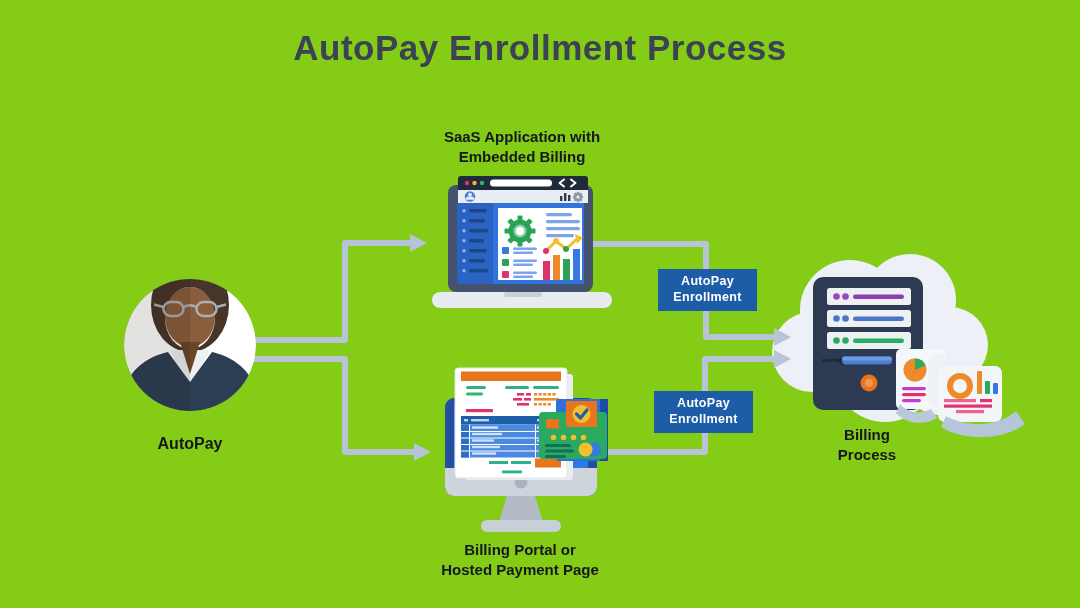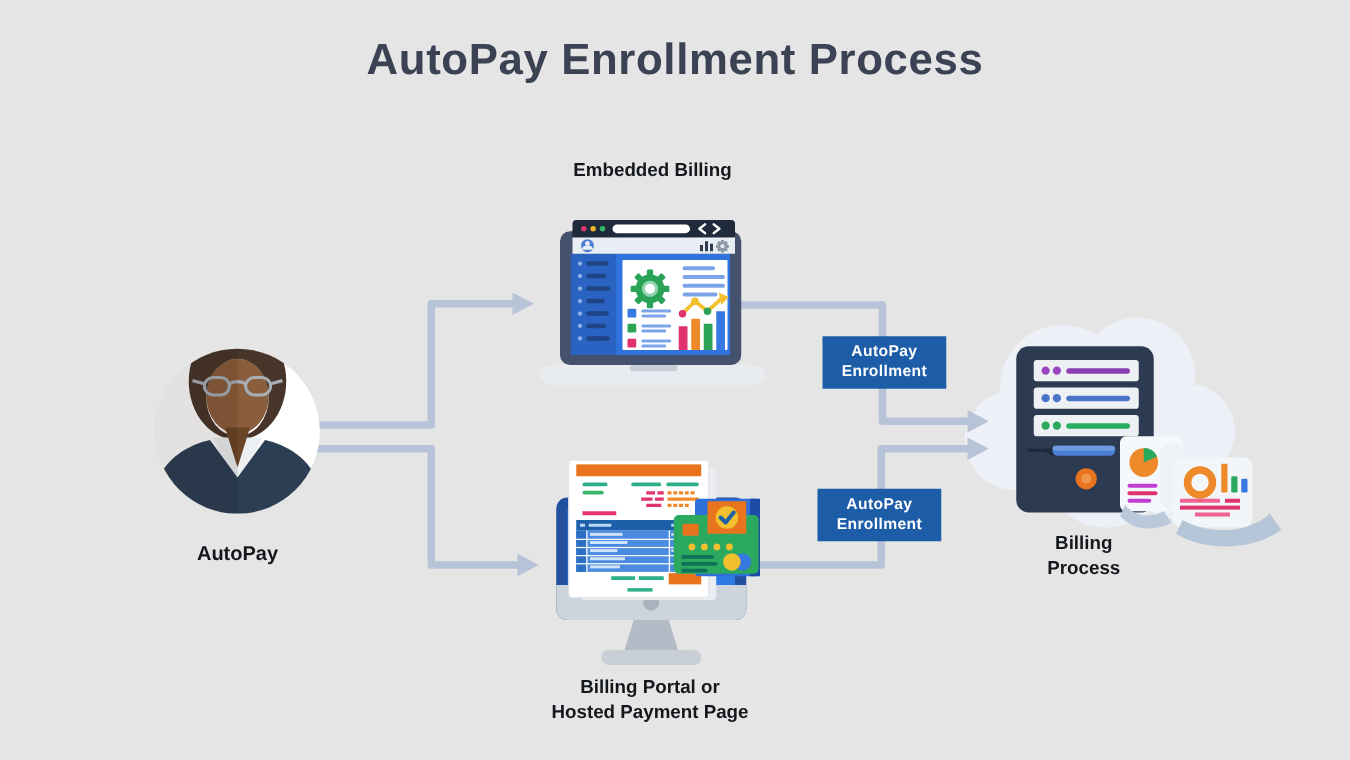--- a/index.html
+++ b/index.html
@@ -1,16 +1,16 @@
 <!DOCTYPE html>
 <html><head>
 <meta charset="utf-8">
 <style>
   html,body{margin:0;padding:0;background:#ffffff;}
-  .canvas{position:relative;width:1080px;height:608px;background:#e5e5e5;overflow:hidden;
+  .canvas{position:relative;width:1080px;height:608px;background:#84cc16;overflow:hidden;
           font-family:"Liberation Sans",sans-serif;}
   .art{position:absolute;left:0;top:0;}
   .title{position:absolute;left:0;right:0;top:28px;text-align:center;
          font-size:35px;font-weight:800;letter-spacing:.5px;color:#3a4254;}
   .node-label{position:absolute;text-align:center;font-weight:700;font-size:15px;
               line-height:1.32;color:#14181d;}
   .node-label.customer{font-size:16px;}
   .badge{position:absolute;background:#1d5da8;color:#ffffff;border-radius:0;
          display:flex;flex-direction:column;align-items:center;justify-content:center;
          font-size:12.5px;font-weight:700;line-height:1.25;letter-spacing:.3px;}
@@ -320,20 +320,21 @@
       <rect x="944" y="399" width="32" height="3.2" fill="#f06292"></rect>
       <rect x="980" y="399" width="12" height="3.2" fill="#e0336e"></rect>
       <rect x="944" y="404.5" width="48" height="3.2" fill="#e0336e"></rect>
       <rect x="956" y="410" width="28" height="3.2" fill="#f06292"></rect>
     </g>
   </svg>
 
   <div class="title">AutoPay Enrollment Process</div>
 
   <div class="node-label" style="left:372px;top:127px;width:300px;">
+    <div>SaaS Application with</div>
     <div>Embedded Billing</div>
   </div>
 
   <div class="node-label customer" style="left:110px;top:433px;width:160px;">
     <div>AutoPay</div>
   </div>
 
   <div class="node-label" style="left:370px;top:540px;width:300px;">
     <div>Billing Portal or</div>
     <div>Hosted Payment Page</div>

